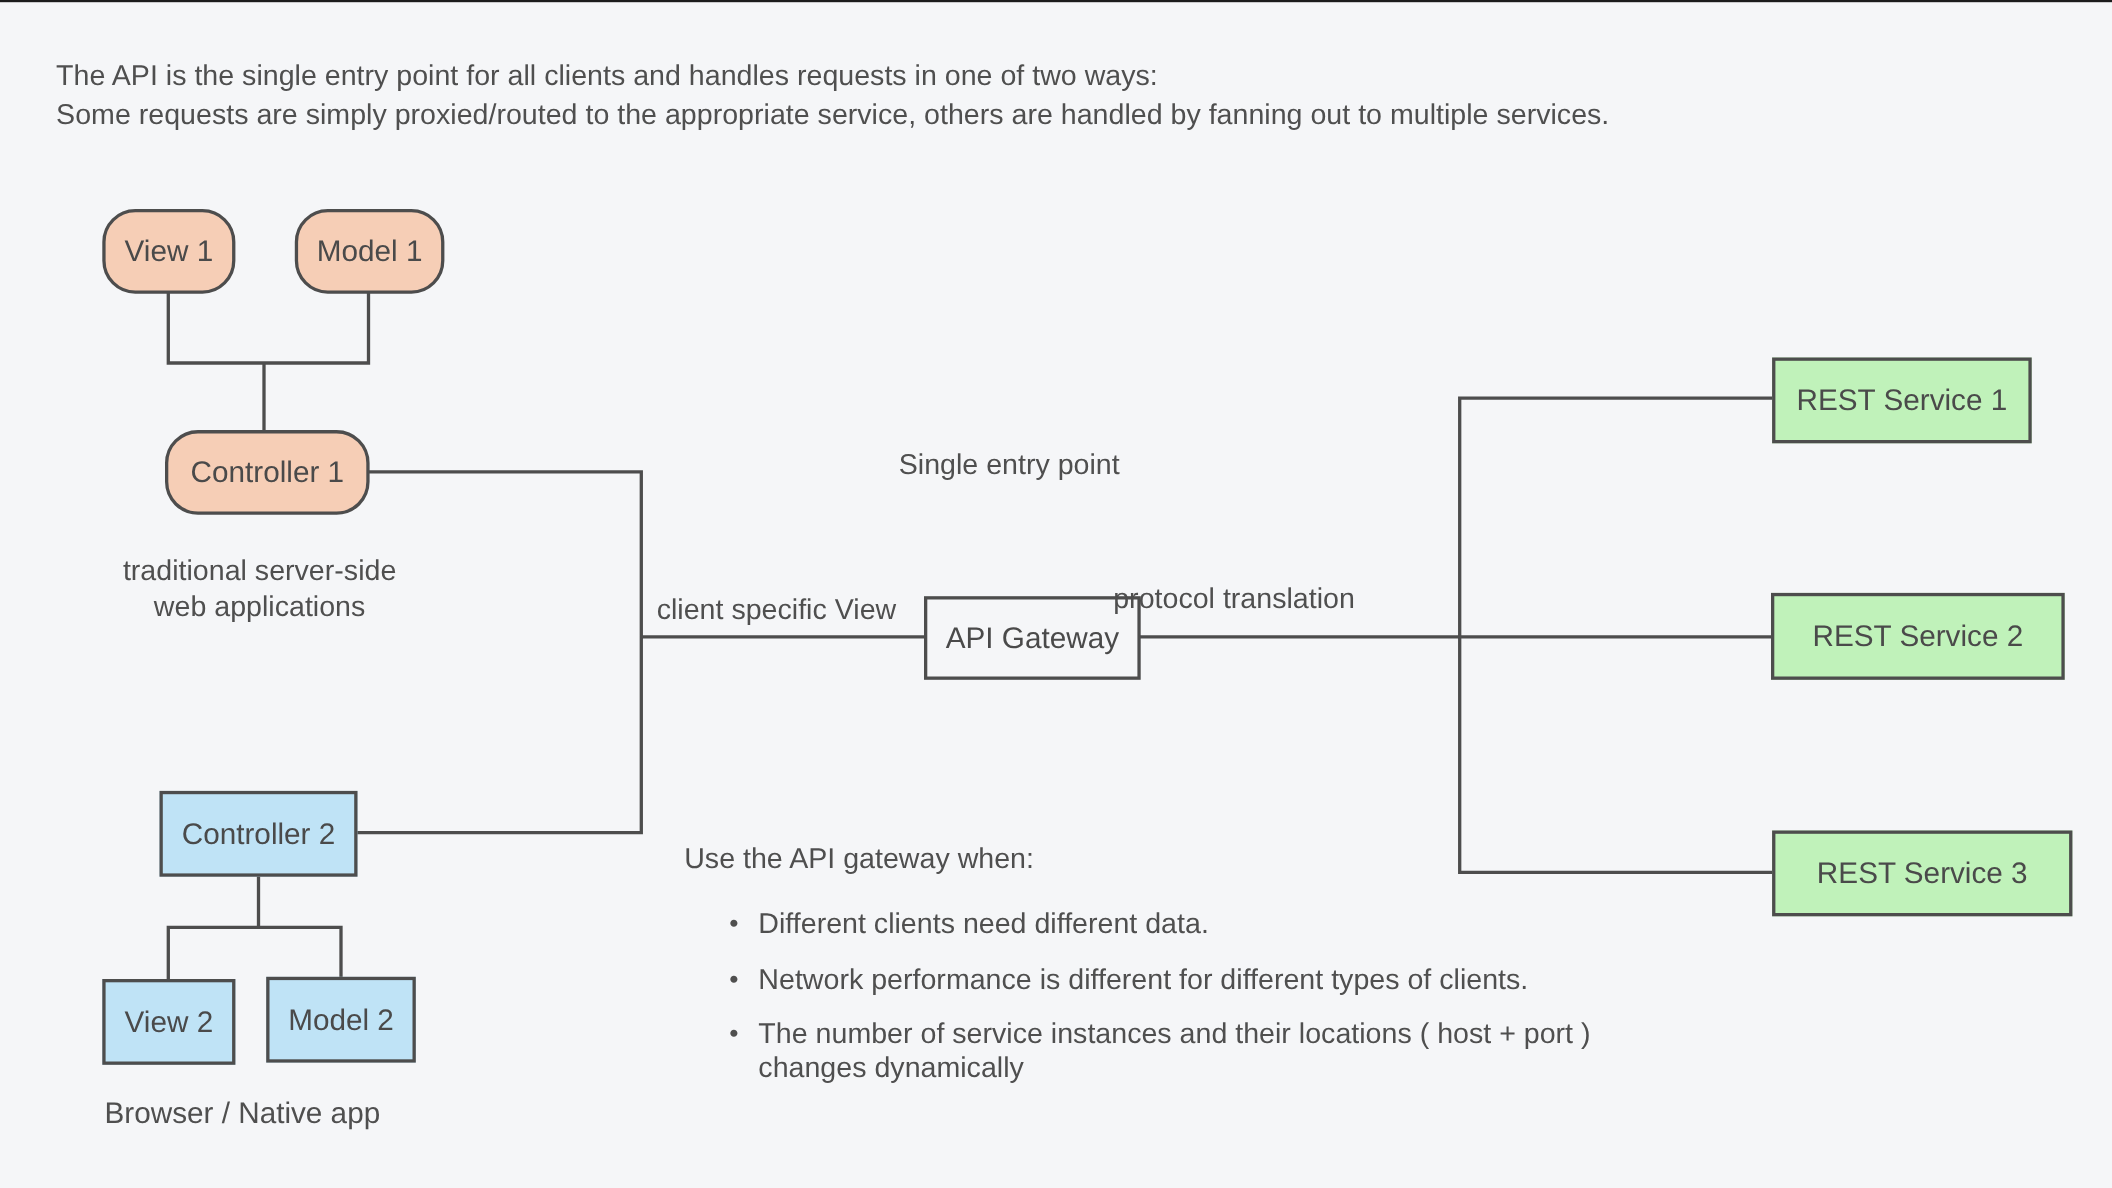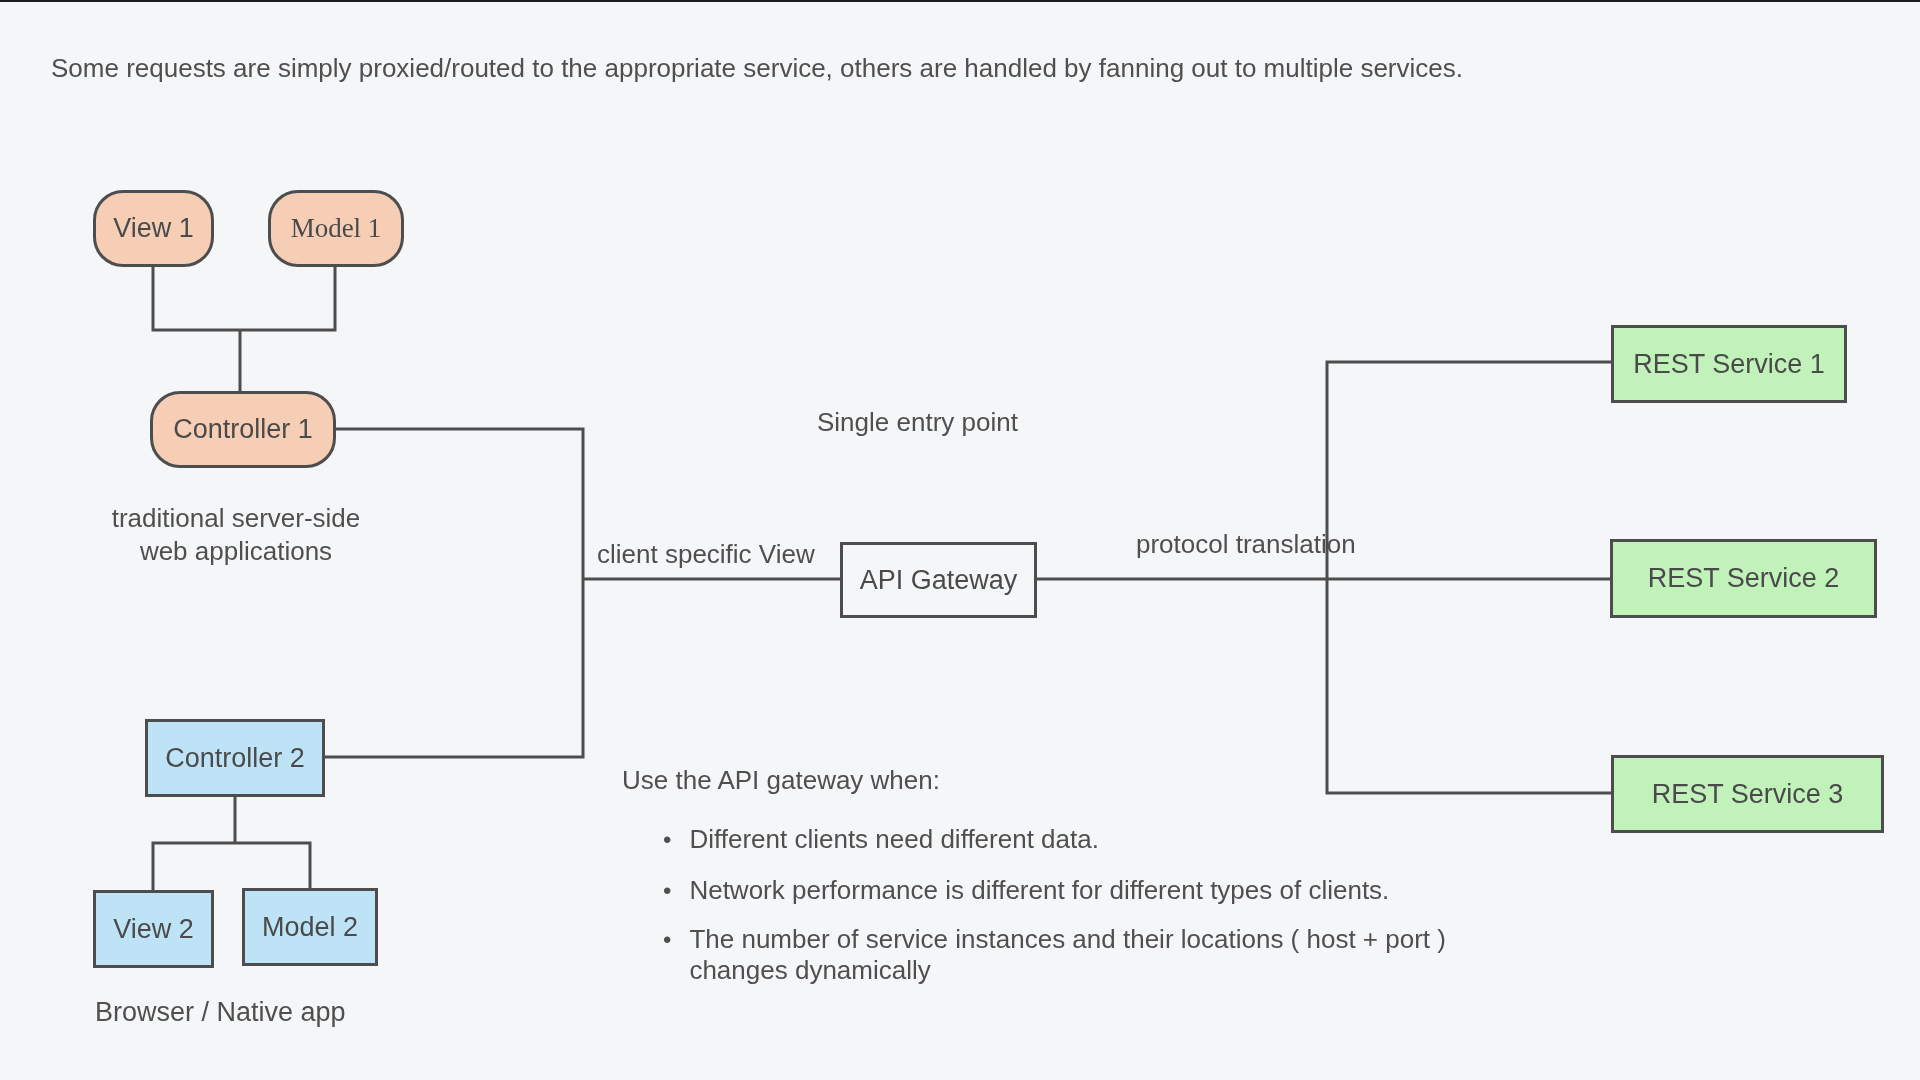--- a/index.html
+++ b/index.html
@@ -26,36 +26,37 @@
   .blue{background:var(--blue);}
   .green{background:var(--green);}
   .plain{background:transparent;}
   .lbl{position:absolute;font-size:26px;color:var(--text);white-space:nowrap;}
   .caption-center{text-align:center;line-height:33px;white-space:nowrap;}
   .bullet-row{position:absolute;display:flex;align-items:flex-start;font-size:26px;line-height:31px;color:var(--text);}
   .bullet-row .dot{flex:0 0 auto;margin-right:18px;font-size:24px;line-height:31px;}
   .bullet-row .btext{max-width:830px;white-space:normal;}
   
   #view1{left:93px;top:190px;width:121px;height:77px;}
-  #model1{left:268px;top:190px;width:136px;height:77px;font-family:Liberation Serif, serif;}
+  #model1{left:268px;top:190px;width:136px;height:77px;}
   #controller1{left:150px;top:391px;width:186px;height:77px;}
   #controller2{left:145px;top:719px;width:180px;height:78px;}
   #view2{left:93px;top:890px;width:121px;height:78px;}
   #model2{left:242px;top:888px;width:136px;height:78px;}
   #gateway{left:840px;top:542px;width:197px;height:76px;}
   #rest1{left:1611px;top:325px;width:236px;height:78px;}
   #rest2{left:1610px;top:539px;width:267px;height:79px;}
   #rest3{left:1611px;top:755px;width:273px;height:78px;}
 </style>
 </head>
 <body>
 
 <div class="top-edge"></div>
 
 <div class="intro">
+  <div>The API is the single entry point for all clients and handles requests in one of two ways:</div>
   <div>Some requests are simply proxied/routed to the appropriate service, others are handled by fanning out to multiple services.</div>
 </div>
 
 <svg class="wires" viewBox="0 0 1920 1080" xmlns="http://www.w3.org/2000/svg">
   <path d="
     M153 266 V330  M335 266 V330  M153 330 H335  M240 330 V392
     M330 429 H583  M583 429 V757  M583 757 H325
     M583 579 H840
     M1037 579 H1611
     M1327 362 V793  M1327 362 H1611  M1327 793 H1611
@@ -82,21 +83,21 @@
 <div id="view2" class="box blue">
   <span>View 2</span>
 </div>
 <div id="model2" class="box blue">
   <span>Model 2</span>
 </div>
 <div class="lbl" style="left:95px;top:997px;font-size:27px;">Browser / Native app</div>
 
 <div class="lbl" style="left:817px;top:407px;">Single entry point</div>
 <div class="lbl" style="left:597px;top:539px;">client specific View</div>
-<div class="lbl" style="left:1136px;top:529px;">protocol translation</div>
+<div class="lbl" style="left:1012px;top:529px;">protocol translation</div>
 <div id="gateway" class="box plain">
   <span>API Gateway</span>
 </div>
 
 <div id="rest1" class="box green">
   <span>REST Service 1</span>
 </div>
 <div id="rest2" class="box green">
   <span>REST Service 2</span>
 </div>

